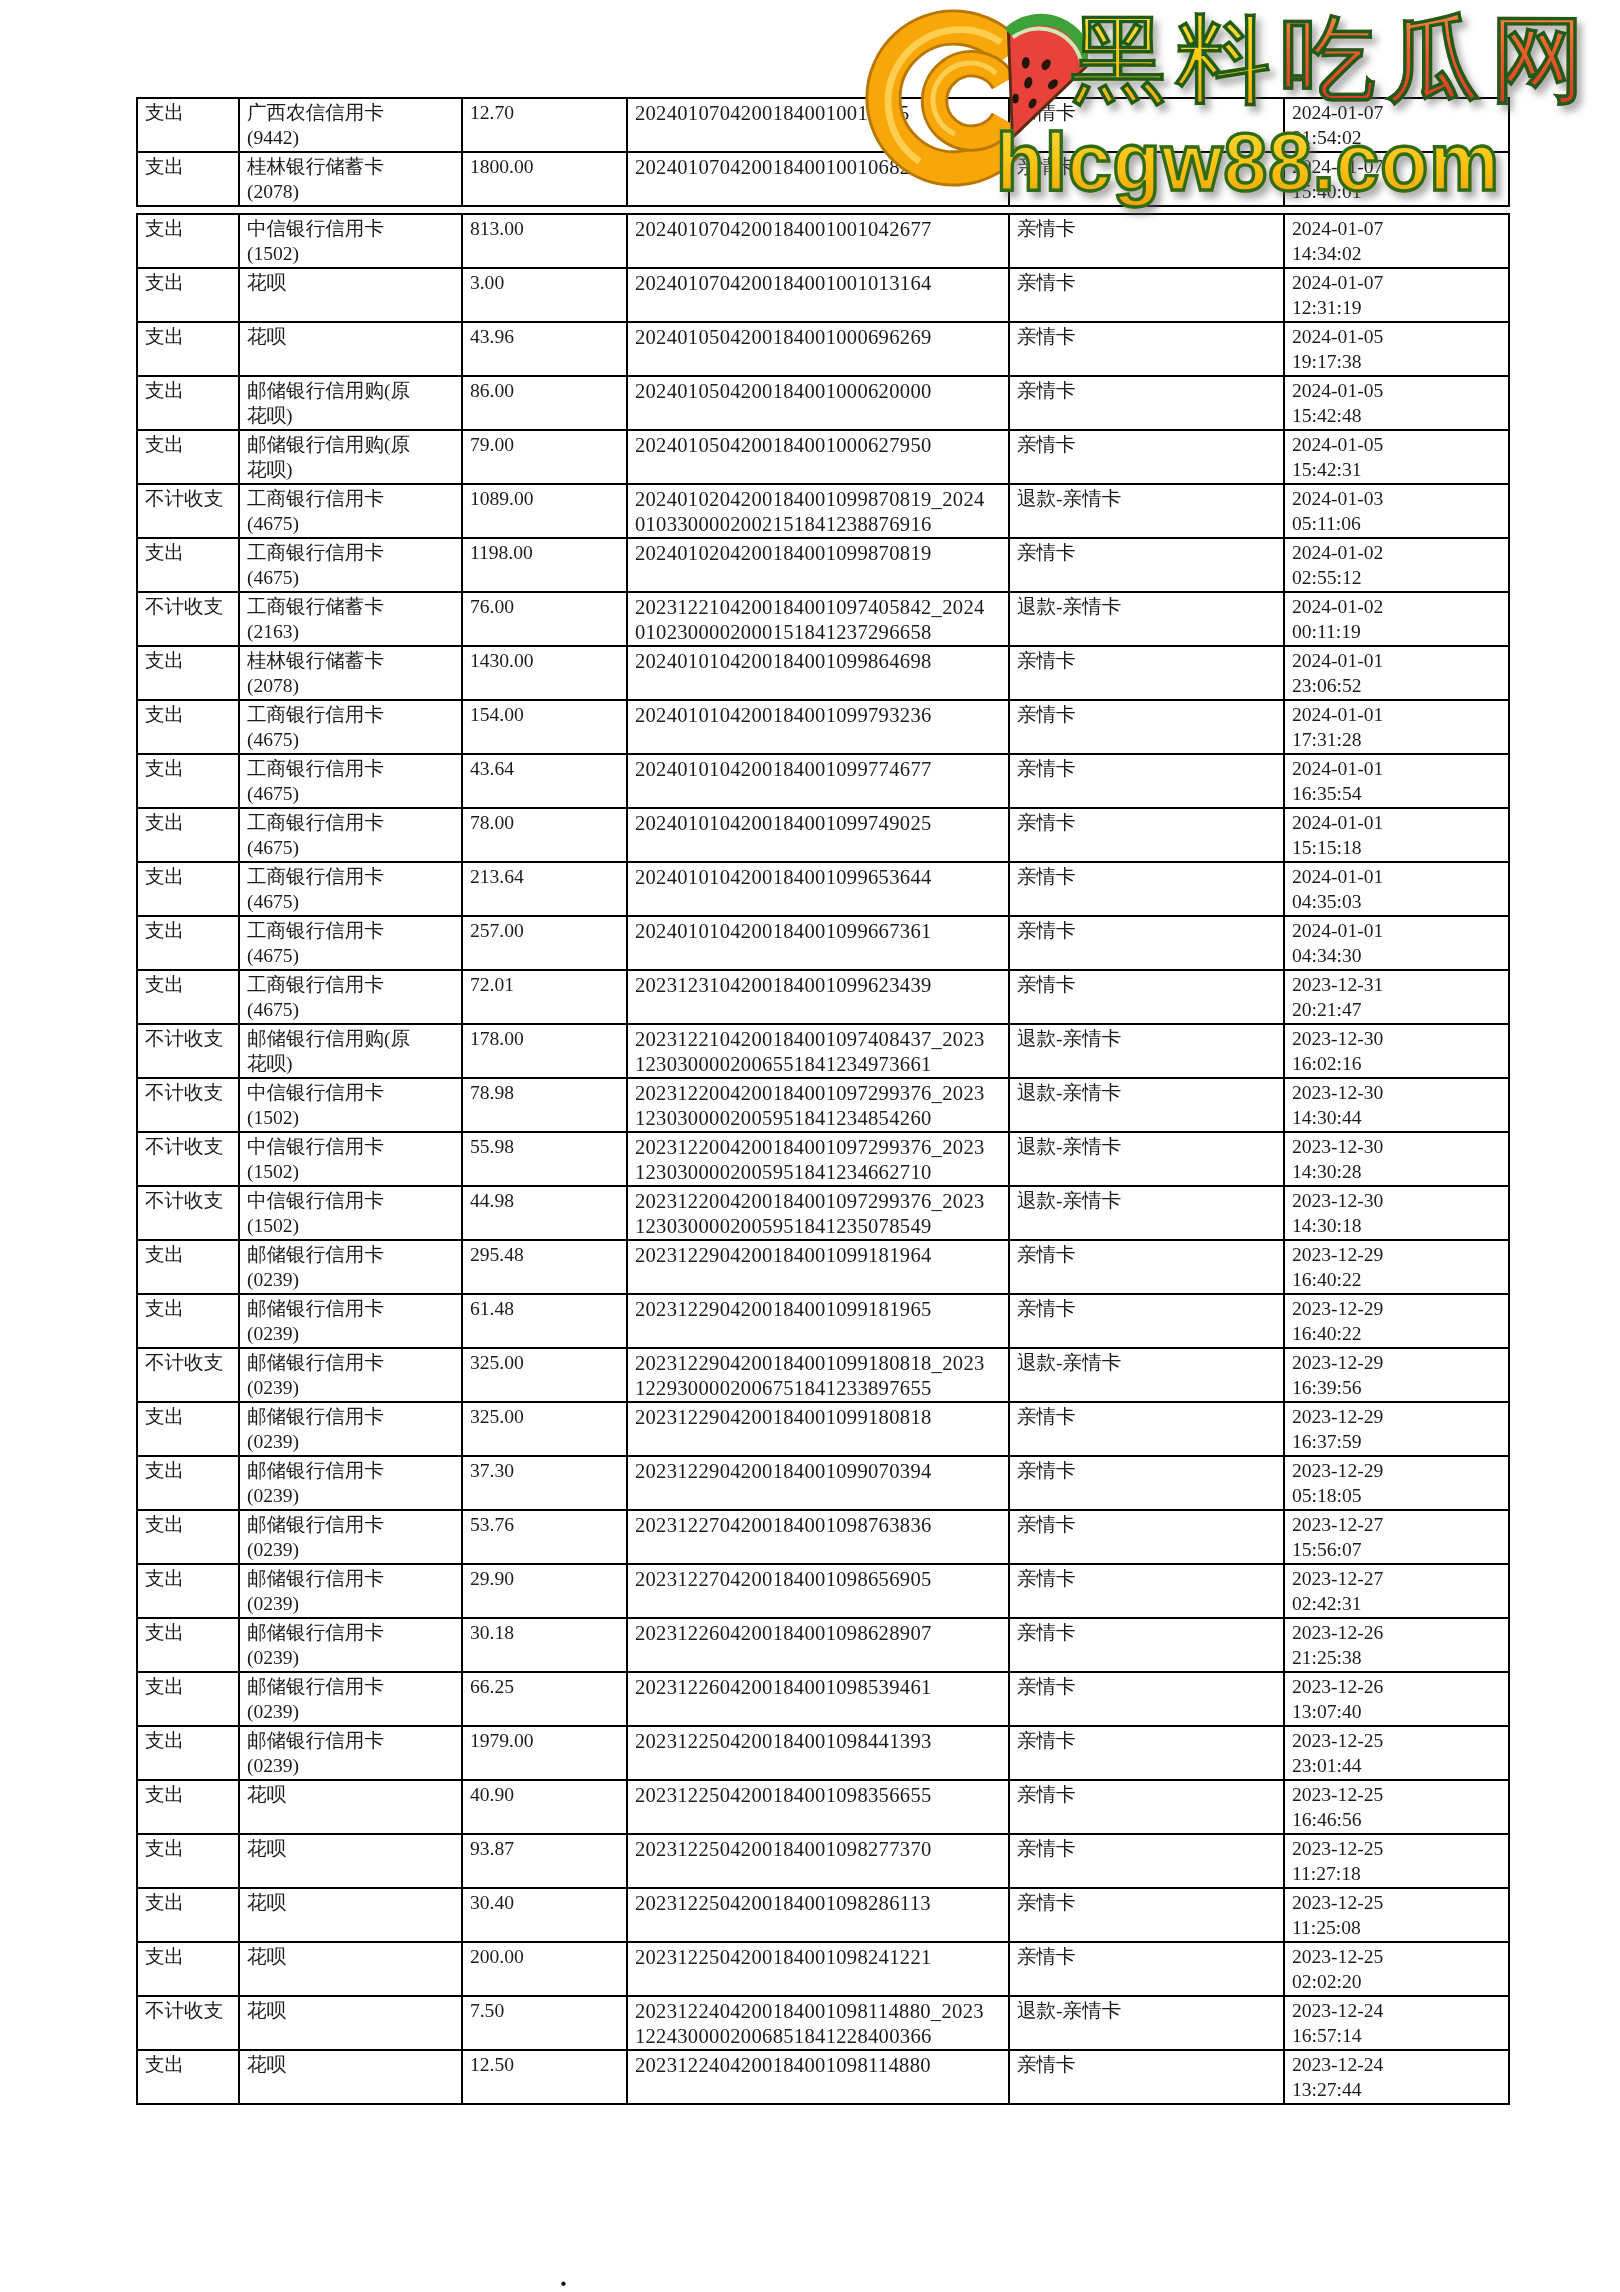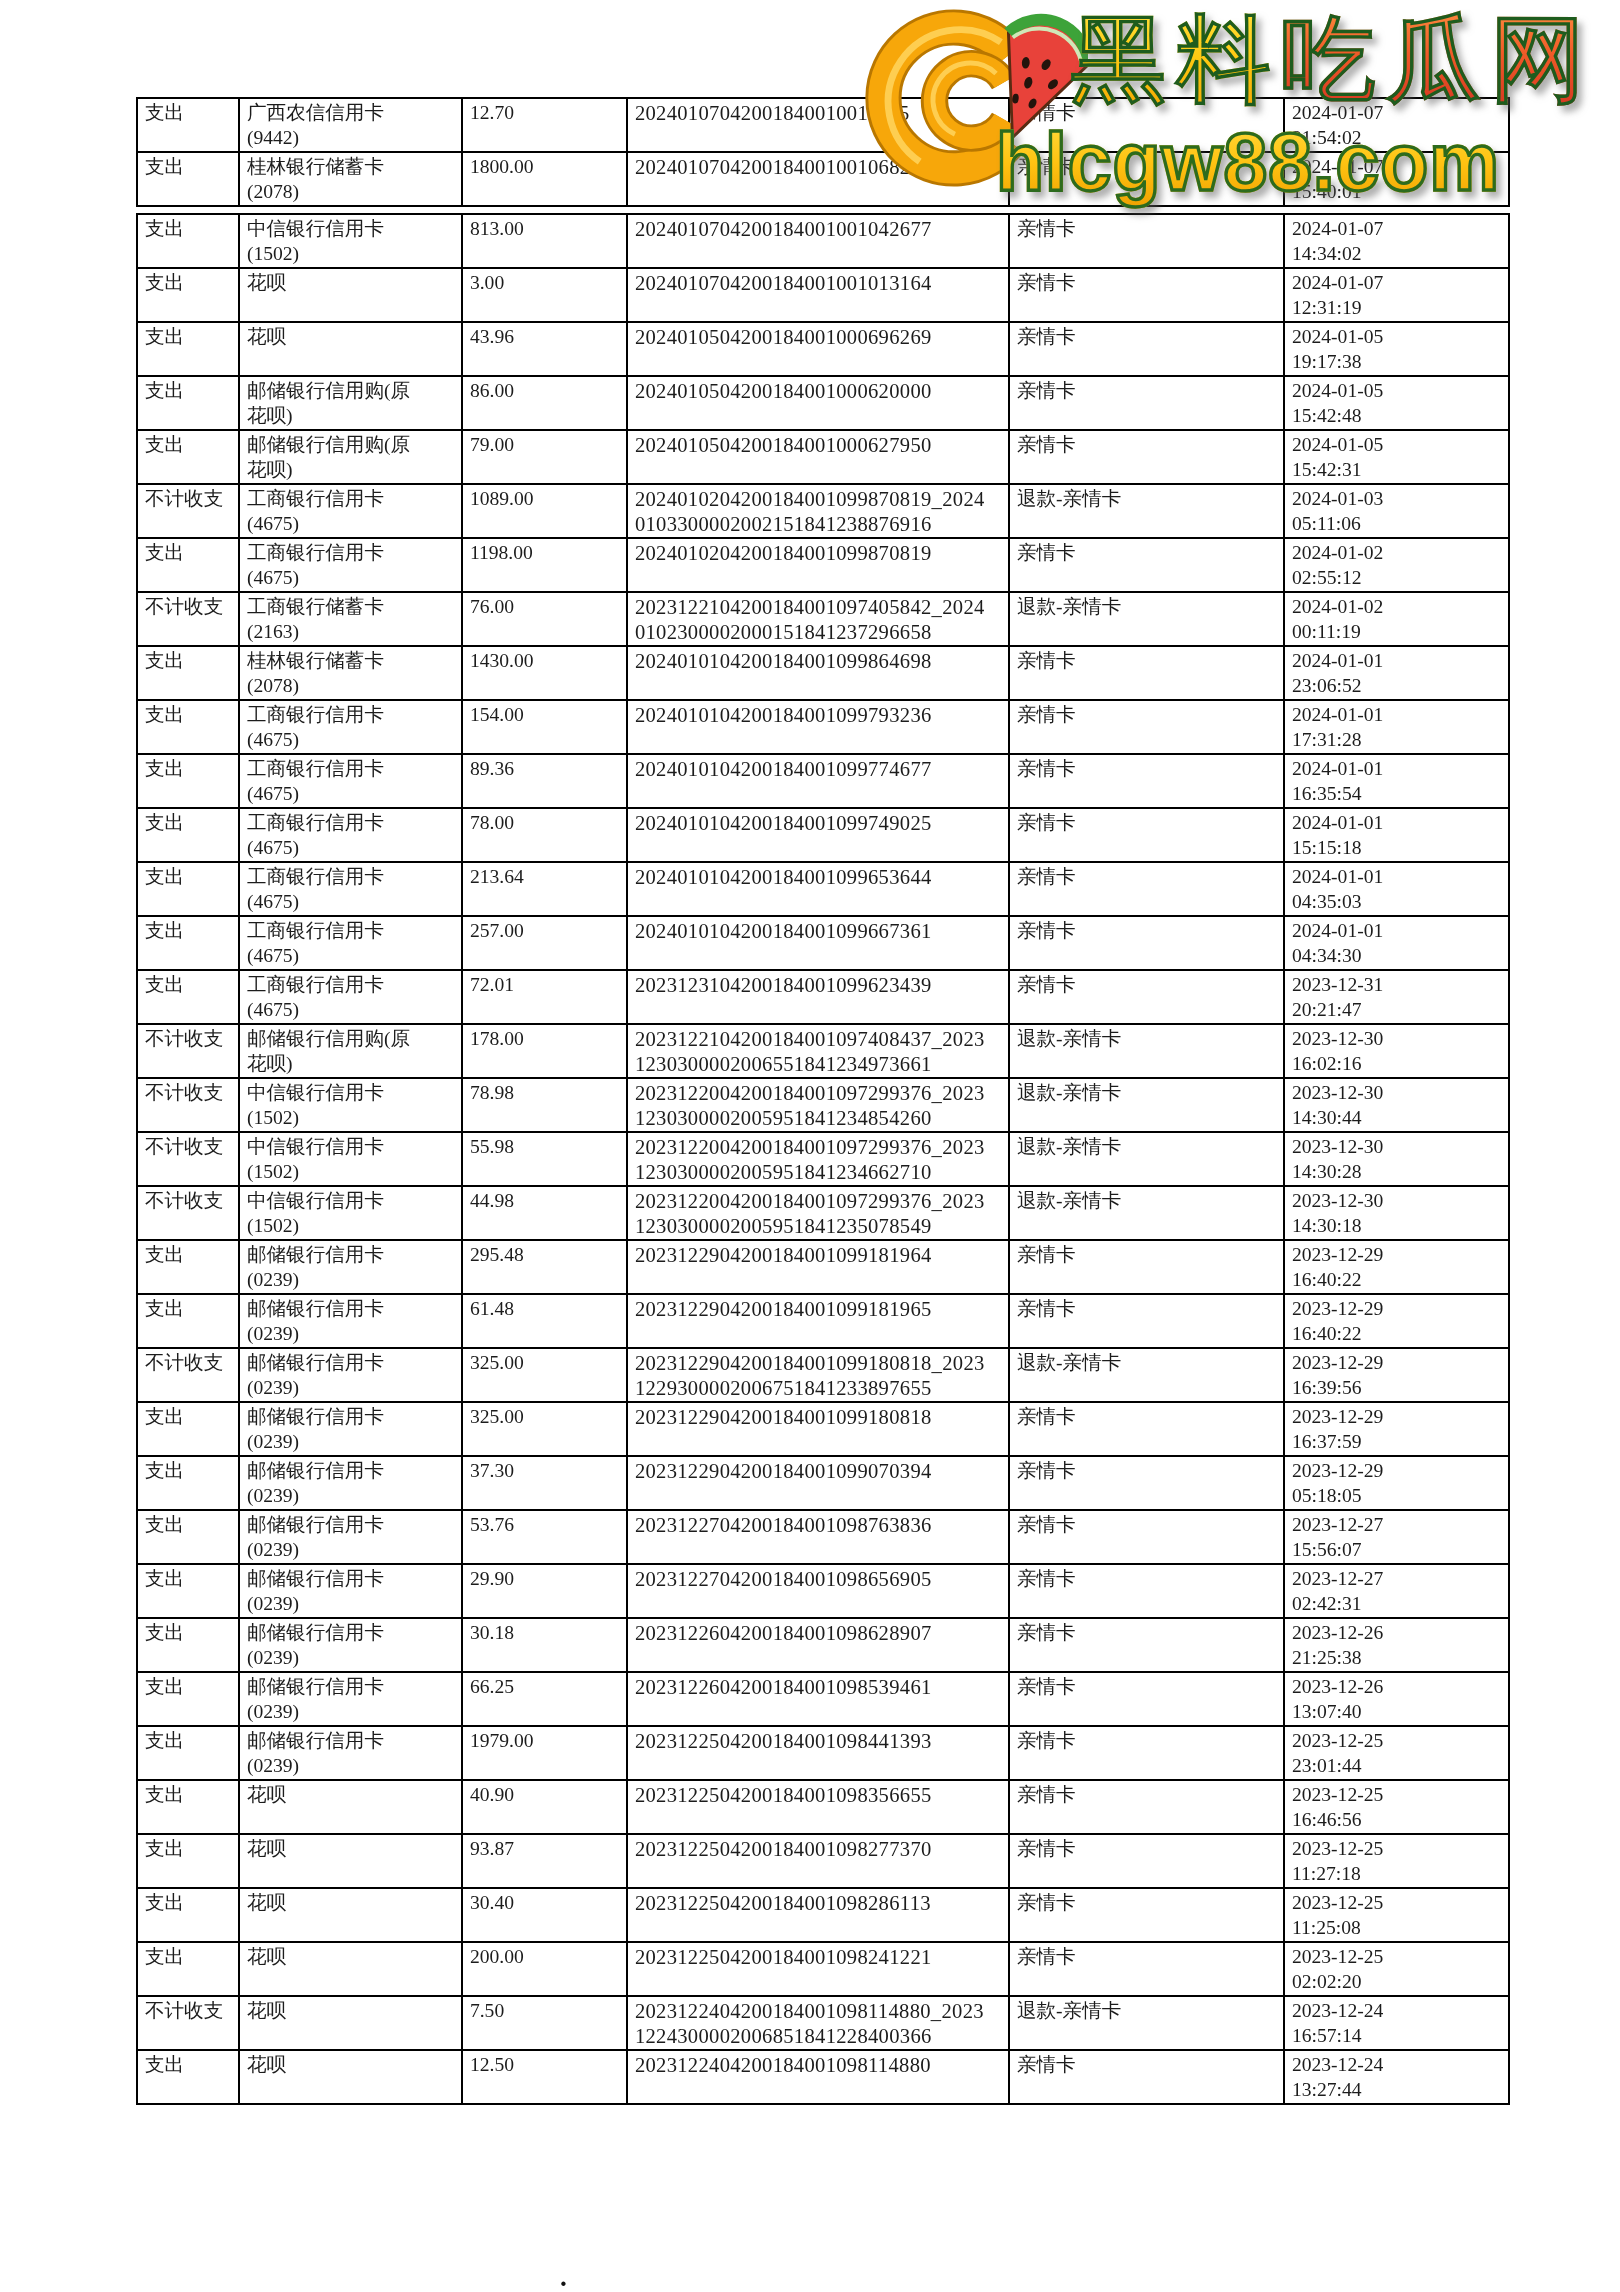--- a/index.html
+++ b/index.html
@@ -348,21 +348,21 @@
       </tr>
       <tr>
         <td>
           <div>支出</div>
         </td>
         <td>
           <div>工商银行信用卡</div>
           <div>(4675)</div>
         </td>
         <td>
-          <div>89.36</div>
+          <div>43.64</div>
         </td>
         <td class="c-txn">
           <div>2024010104200184001099774677</div>
         </td>
         <td>
           <div>亲情卡</div>
         </td>
         <td>
           <div>2024-01-01</div>
           <div>16:35:54</div>

